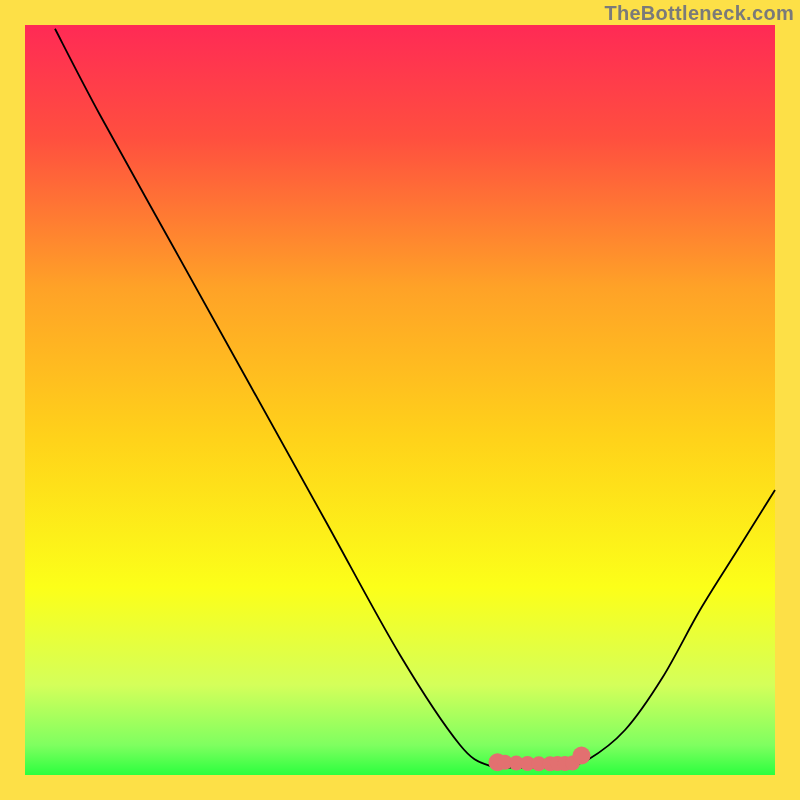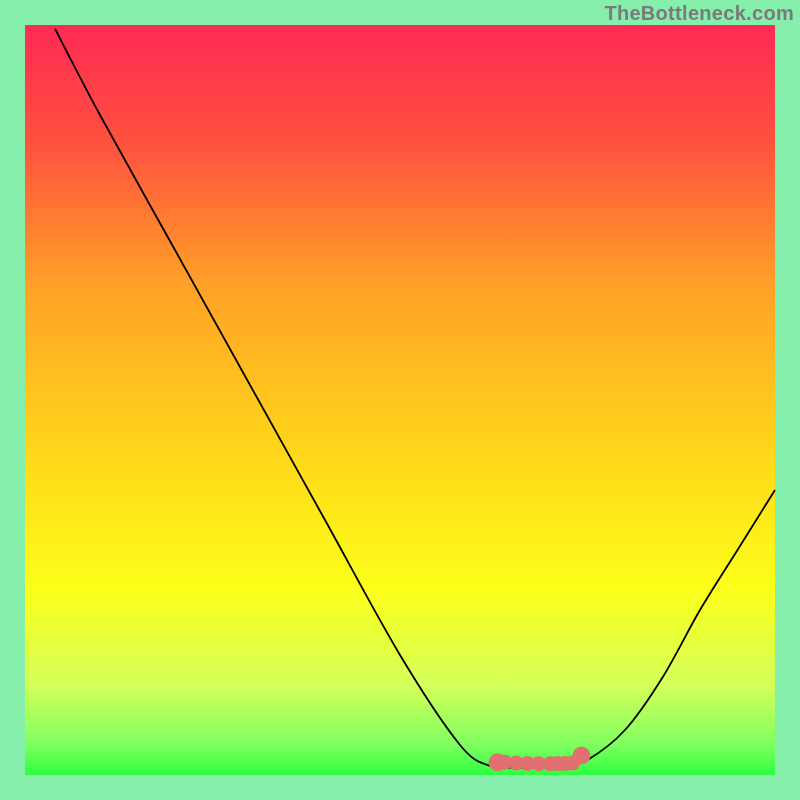--- a/index.html
+++ b/index.html
@@ -7,21 +7,21 @@
     padding: 0;
     background: #000;
     width: 800px;
     height: 800px;
     overflow: hidden;
   }
   .container {
     position: relative;
     width: 800px;
     height: 800px;
-    background: #86efac;
+    background: #fde047;
   }
   .watermark {
     position: absolute;
     top: 2px;
     right: 6px;
     font-family: Arial, Helvetica, sans-serif;
     font-size: 20px;
     font-weight: bold;
     color: #7a7a7a;
     letter-spacing: 0.3px;

